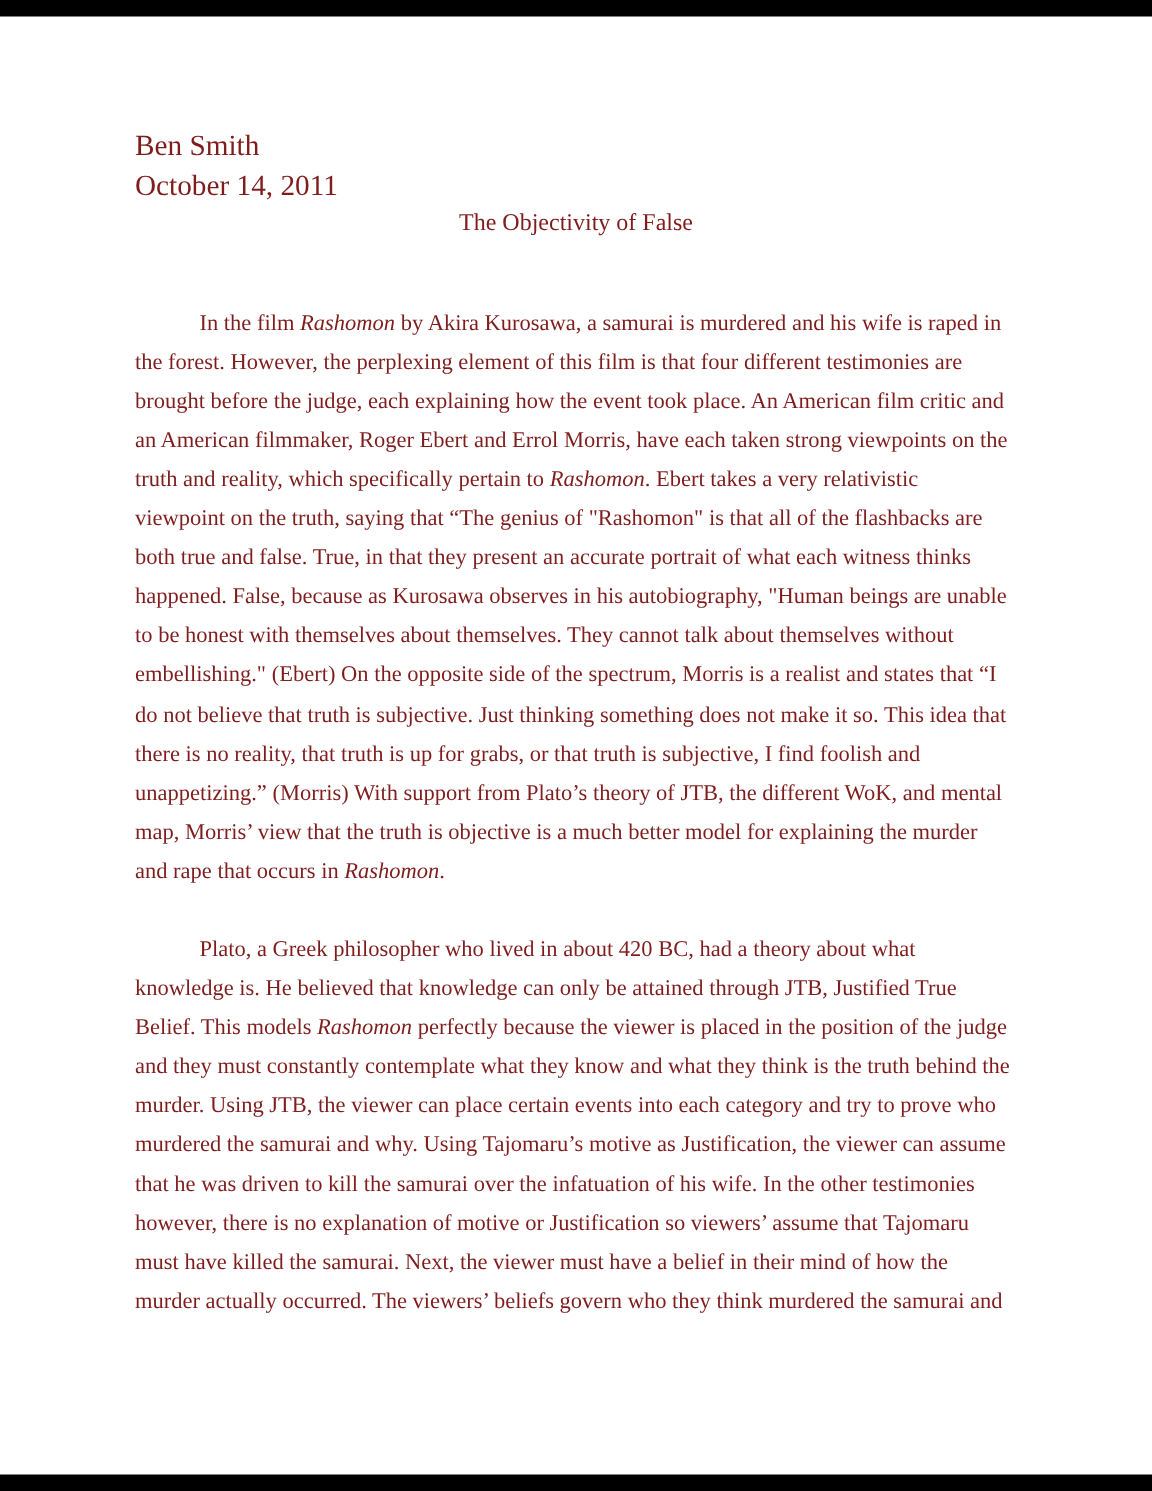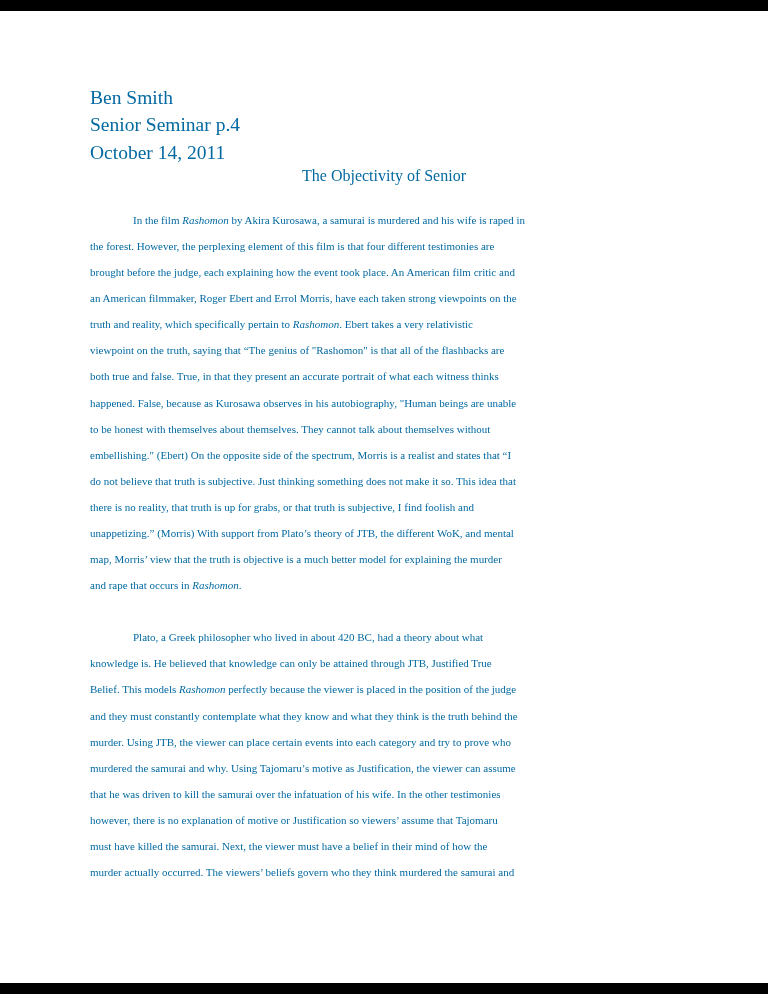--- a/index.html
+++ b/index.html
@@ -23,59 +23,58 @@
   }
   .letterbox.top { top: 0; }
   .letterbox.bottom { bottom: 0; }
   .doc {
     position: absolute;
     top: 0;
     left: 0;
     width: 768px;
     box-sizing: border-box;
     padding: 84px 90px 0 90px;
-    color: #0369a1;
+    color: #7f1d1d;
     font-family: "Liberation Serif", "DejaVu Serif", serif;
     -webkit-font-smoothing: antialiased;
   }
   .hline {
     font-size: 19.5px;
     line-height: 27.3px;
     white-space: nowrap;
   }
   .essay-title {
     font-size: 16px;
     line-height: 26px;
     margin-top: -3px;
     text-align: center;
     white-space: nowrap;
   }
   .body-para {
-    font-size: 11px;
+    font-size: 15px;
     line-height: 26.1px;
-    margin: 18px 0 0 0;
+    margin: 41px 0 0 0;
     text-indent: 43px;
     white-space: nowrap;
   }
   .body-para + .body-para { margin-top: 26px; }
   .body-para i { font-style: italic; }
 </style>
 </head>
 <body>
 
 <div class="page">
   <div class="letterbox top"></div>
 
   <div class="doc">
     <div class="heading-block">
       <div class="hline">Ben Smith</div>
-      <div class="hline">Senior Seminar p.4</div>
       <div class="hline">October 14, 2011</div>
     </div>
 
-    <div class="essay-title">The Objectivity of Senior</div>
+    <div class="essay-title">The Objectivity of False</div>
 
     <p class="body-para"><span>In the film </span><i>Rashomon</i><span> by Akira Kurosawa, a samurai is murdered and his wife is raped in</span><br><span>the forest. However, the perplexing element of this film is that four different testimonies are</span><br><span>brought before the judge, each explaining how the event took place. An American film critic and</span><br><span>an American filmmaker, Roger Ebert and Errol Morris, have each taken strong viewpoints on the</span><br><span>truth and reality, which specifically pertain to </span><i>Rashomon</i><span>. Ebert takes a very relativistic</span><br><span>viewpoint on the truth, saying that “The genius of "Rashomon" is that all of the flashbacks are</span><br><span>both true and false. True, in that they present an accurate portrait of what each witness thinks</span><br><span>happened. False, because as Kurosawa observes in his autobiography, "Human beings are unable</span><br><span>to be honest with themselves about themselves. They cannot talk about themselves without</span><br><span>embellishing." (Ebert) On the opposite side of the spectrum, Morris is a realist and states that “I</span><br><span>do not believe that truth is subjective. Just thinking something does not make it so. This idea that</span><br><span>there is no reality, that truth is up for grabs, or that truth is subjective, I find foolish and</span><br><span>unappetizing.” (Morris) With support from Plato’s theory of JTB, the different WoK, and mental</span><br><span>map, Morris’ view that the truth is objective is a much better model for explaining the murder</span><br><span>and rape that occurs in </span><i>Rashomon</i><span>.</span></p>
     <p class="body-para"><span>Plato, a Greek philosopher who lived in about 420 BC, had a theory about what</span><br><span>knowledge is. He believed that knowledge can only be attained through JTB, Justified True</span><br><span>Belief. This models </span><i>Rashomon</i><span> perfectly because the viewer is placed in the position of the judge</span><br><span>and they must constantly contemplate what they know and what they think is the truth behind the</span><br><span>murder. Using JTB, the viewer can place certain events into each category and try to prove who</span><br><span>murdered the samurai and why. Using Tajomaru’s motive as Justification, the viewer can assume</span><br><span>that he was driven to kill the samurai over the infatuation of his wife. In the other testimonies</span><br><span>however, there is no explanation of motive or Justification so viewers’ assume that Tajomaru</span><br><span>must have killed the samurai. Next, the viewer must have a belief in their mind of how the</span><br><span>murder actually occurred. The viewers’ beliefs govern who they think murdered the samurai and</span></p>
   </div>
 
   <div class="letterbox bottom"></div>
 </div>
 
 </body></html>

